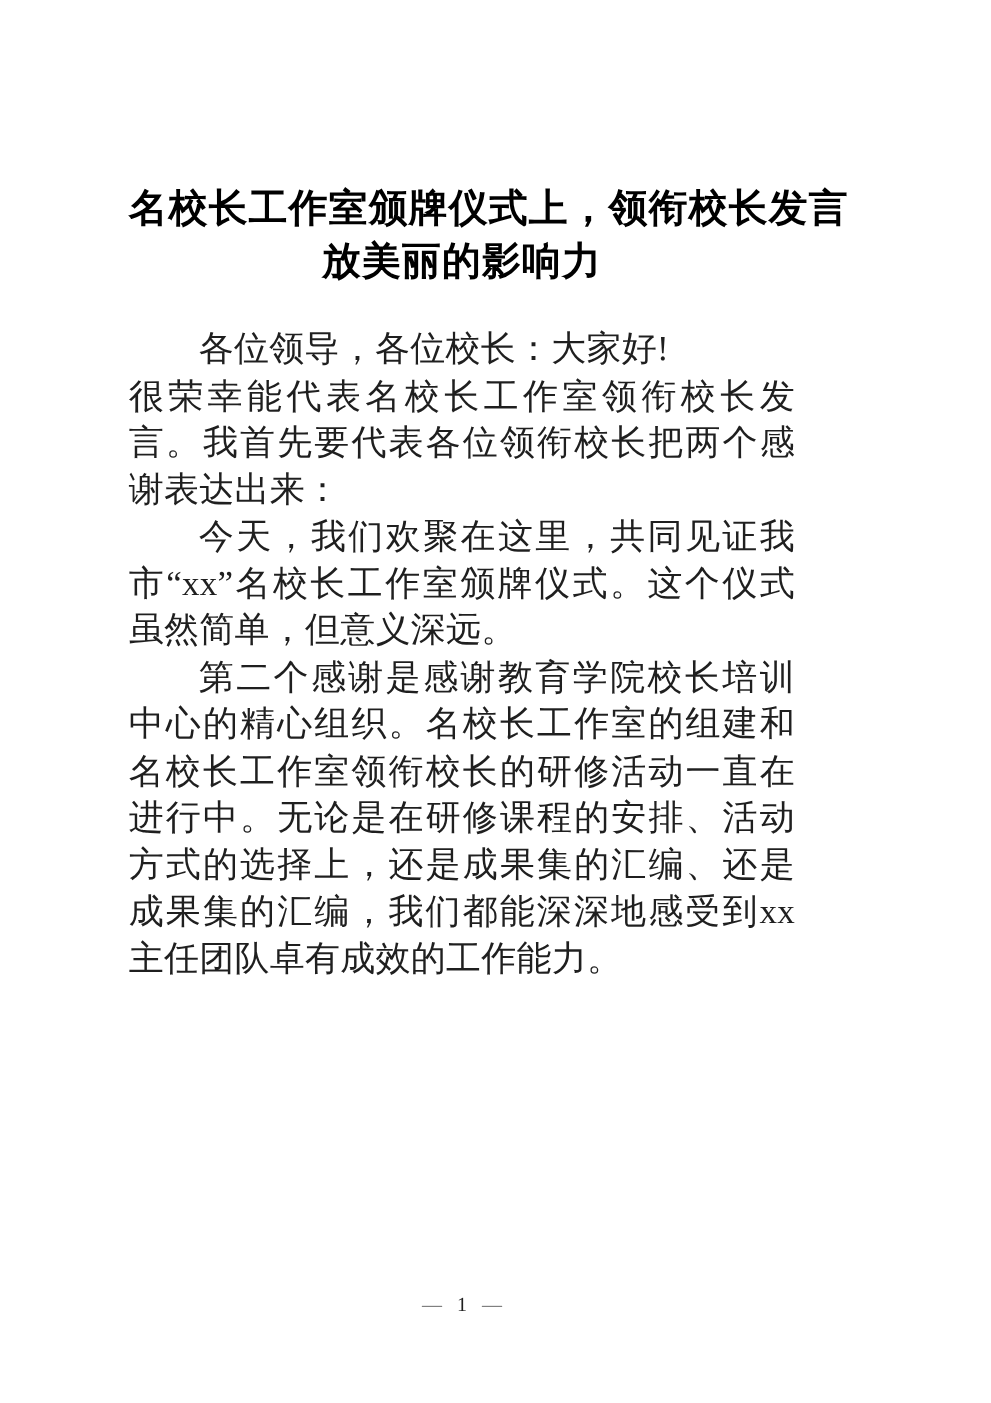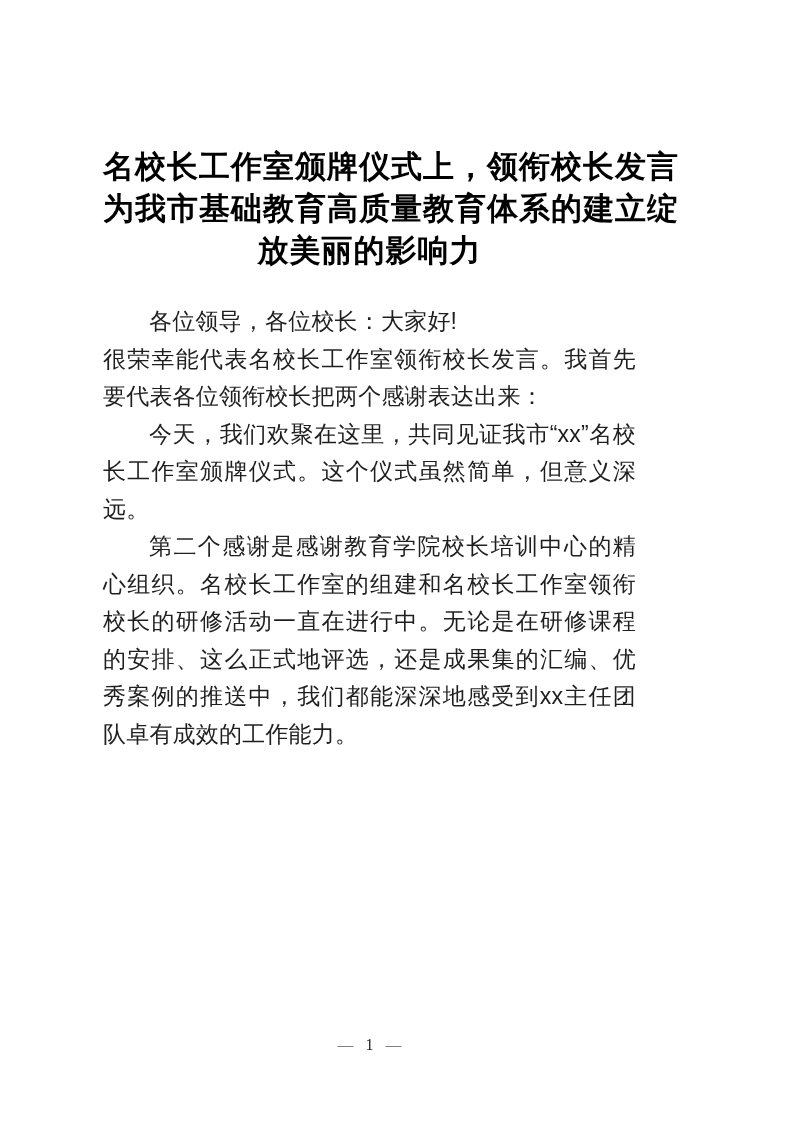--- a/index.html
+++ b/index.html
@@ -24,22 +24,22 @@
     font-size: 31px;
     line-height: 42px;
     letter-spacing: 1px;
     color: #000000;
   }
   .doc-title .title-line {
     display: block;
     white-space: nowrap;
   }
   .doc-body {
-    font-family: Liberation Sans, sans-serif;
-    font-size: 23px;
+    font-family: Liberation Serif, serif;
+    font-size: 28px;
     line-height: 37.5px;
     letter-spacing: 0.2px;
     text-align: justify;
     color: #1f1f1f;
   }
   .para {
     margin: 0;
   }
   .para.indent {
     text-indent: 2em;
@@ -64,28 +64,27 @@
     color: #1f1f1f;
   }
 </style>
 </head>
 <body>
 
 <div class="page">
 
   <h1 class="doc-title">
     <span class="title-line">名校长工作室颁牌仪式上，领衔校长发言</span>
-    <span class="title-line">为我市基础教育高质量教育体系的建立绽</span>
     <span class="title-line">放美丽的影响力</span>
   </h1>
 
   <div class="doc-body">
       <p class="para indent">各位领导，各位校长：大家好!</p>
       <p class="para">很荣幸能代表名校长工作室领衔校长发言。我首先要代表各位领衔校长把两个感谢表达出来：</p>
       <p class="para indent">今天，我们欢聚在这里，共同见证我市“xx”名校长工作室颁牌仪式。这个仪式虽然简单，但意义深远。</p>
-      <p class="para indent">第二个感谢是感谢教育学院校长培训中心的精心组织。名校长工作室的组建和名校长工作室领衔校长的研修活动一直在进行中。无论是在研修课程的安排、这么正式地评选，还是成果集的汇编、优秀案例的推送中，我们都能深深地感受到xx主任团队卓有成效的工作能力。</p>
+      <p class="para indent">第二个感谢是感谢教育学院校长培训中心的精心组织。名校长工作室的组建和名校长工作室领衔校长的研修活动一直在进行中。无论是在研修课程的安排、活动方式的选择上，还是成果集的汇编、还是成果集的汇编，我们都能深深地感受到xx主任团队卓有成效的工作能力。</p>
     </div>
 
   <div class="page-footer">
     <span class="dash">—</span><span class="pagenum">1</span><span class="dash">—</span>
   </div>
 
 </div>
 
 </body></html>

